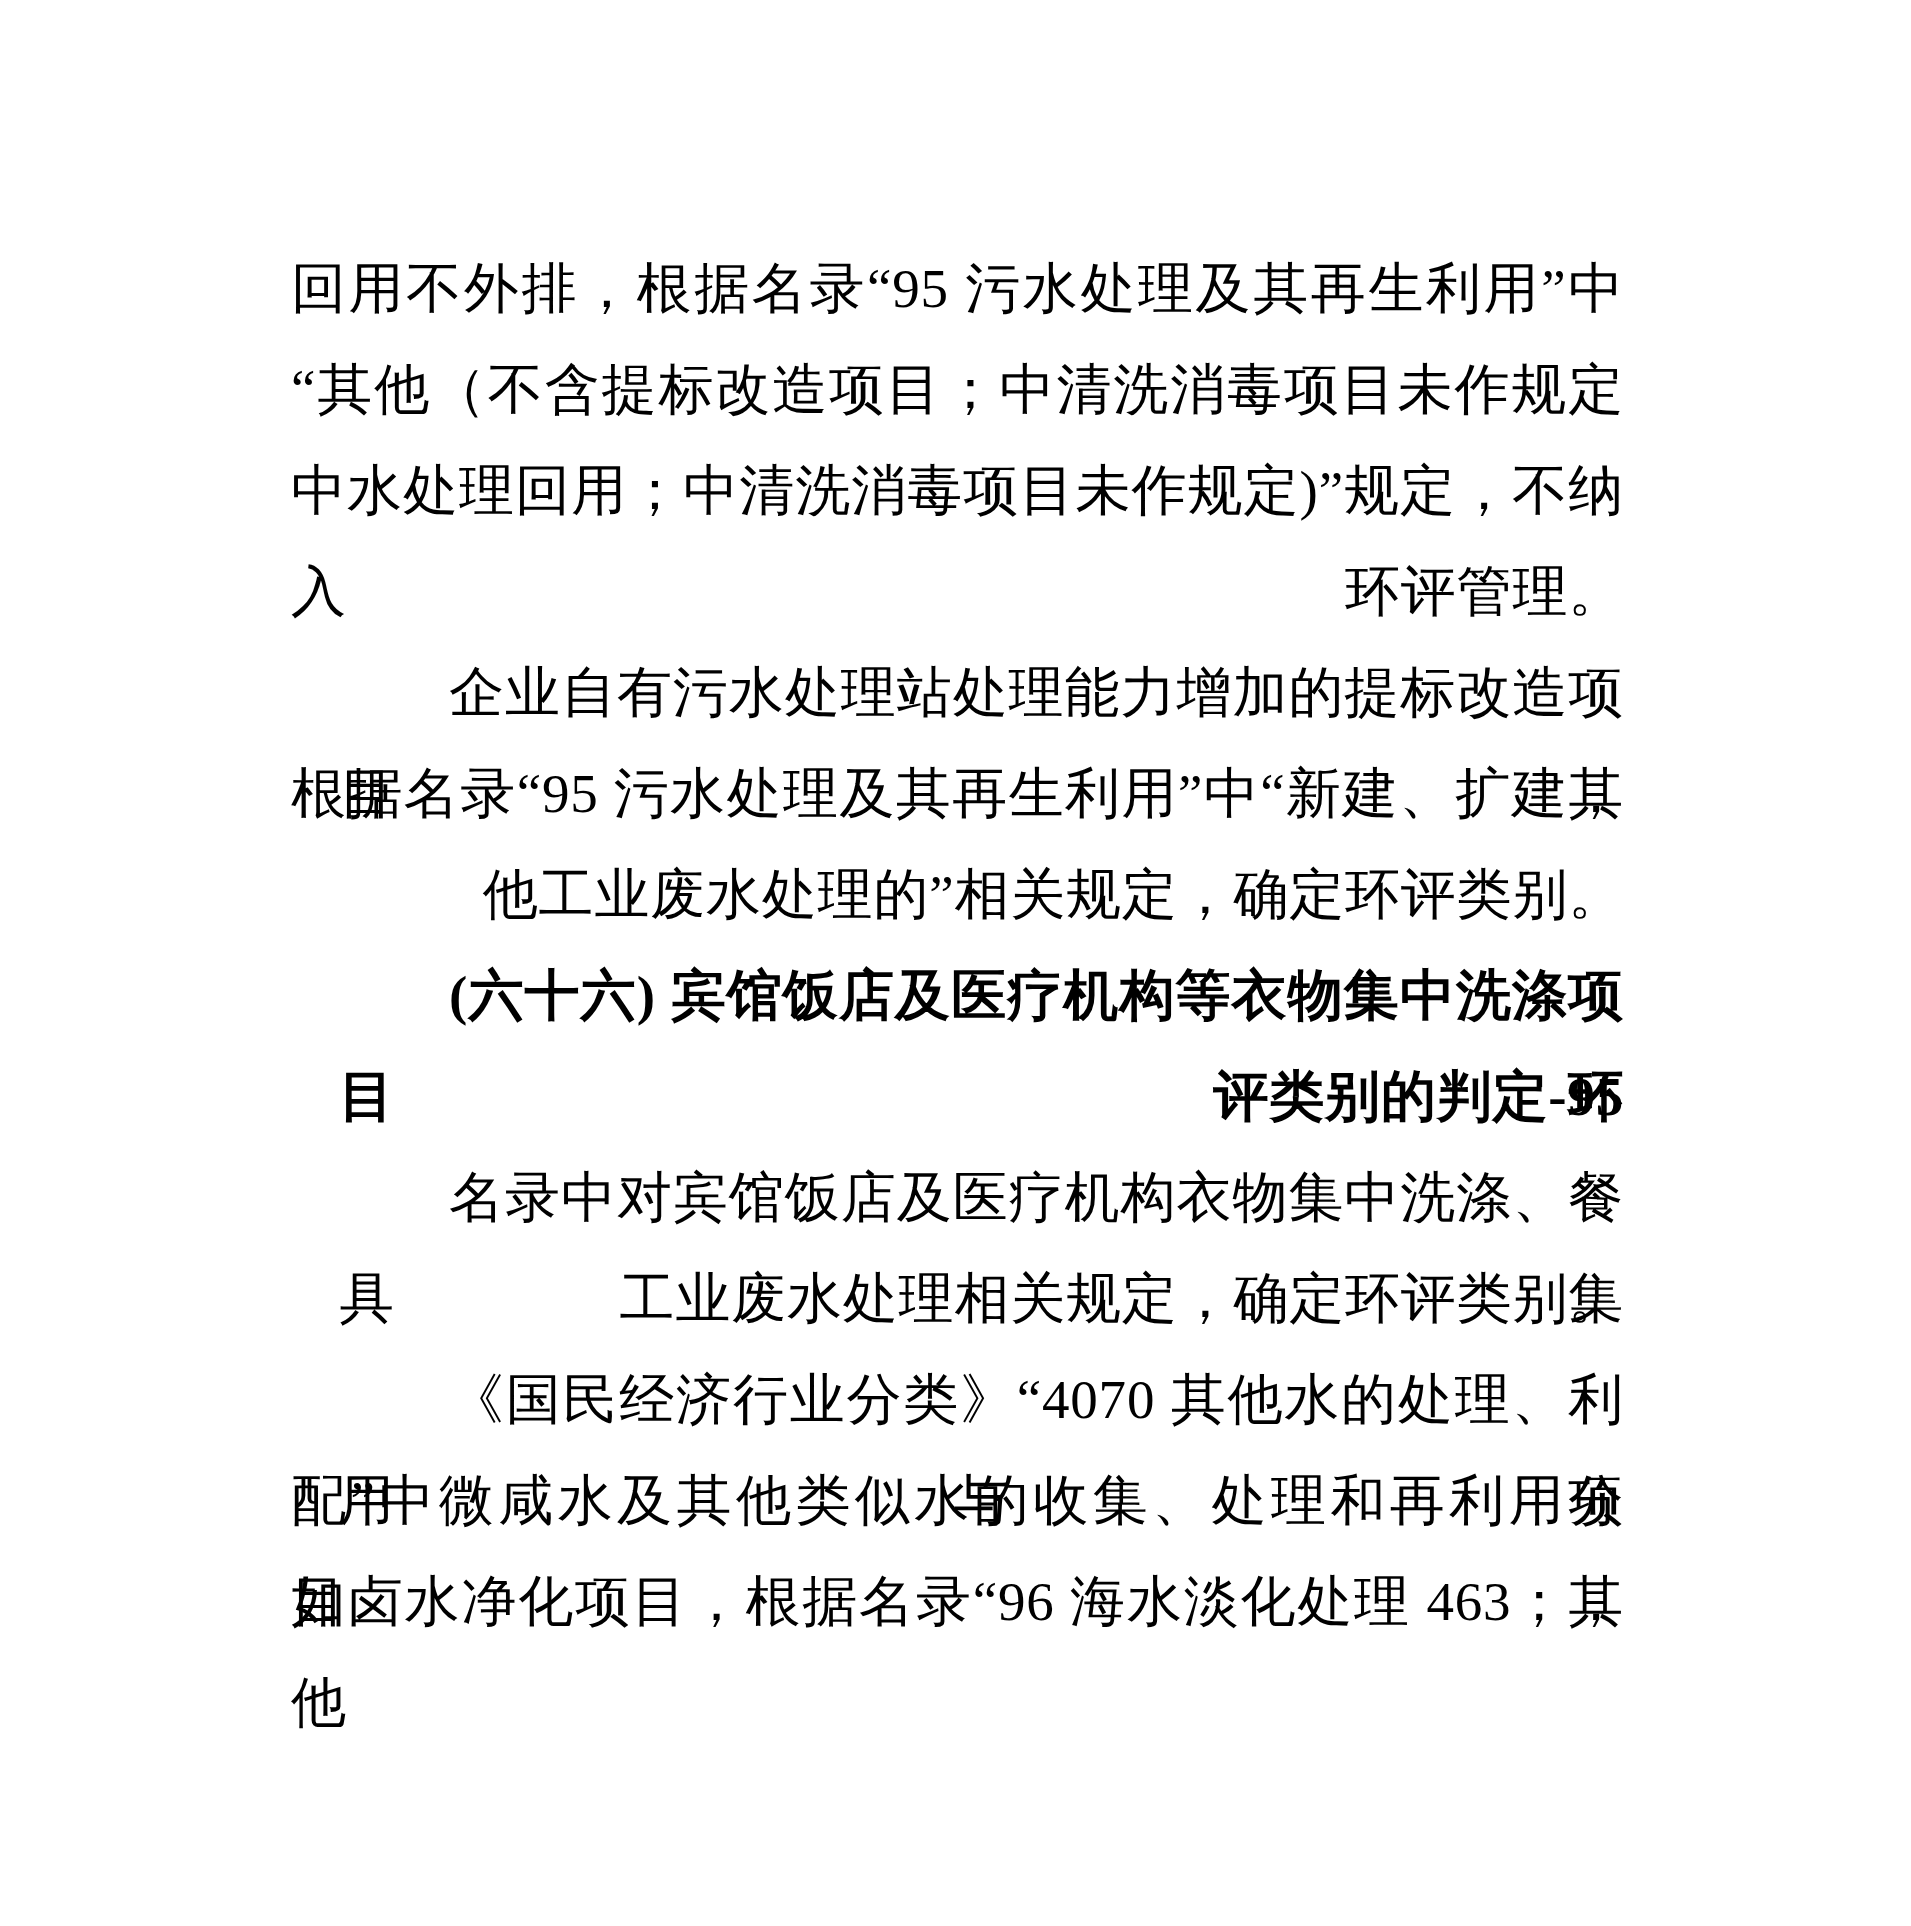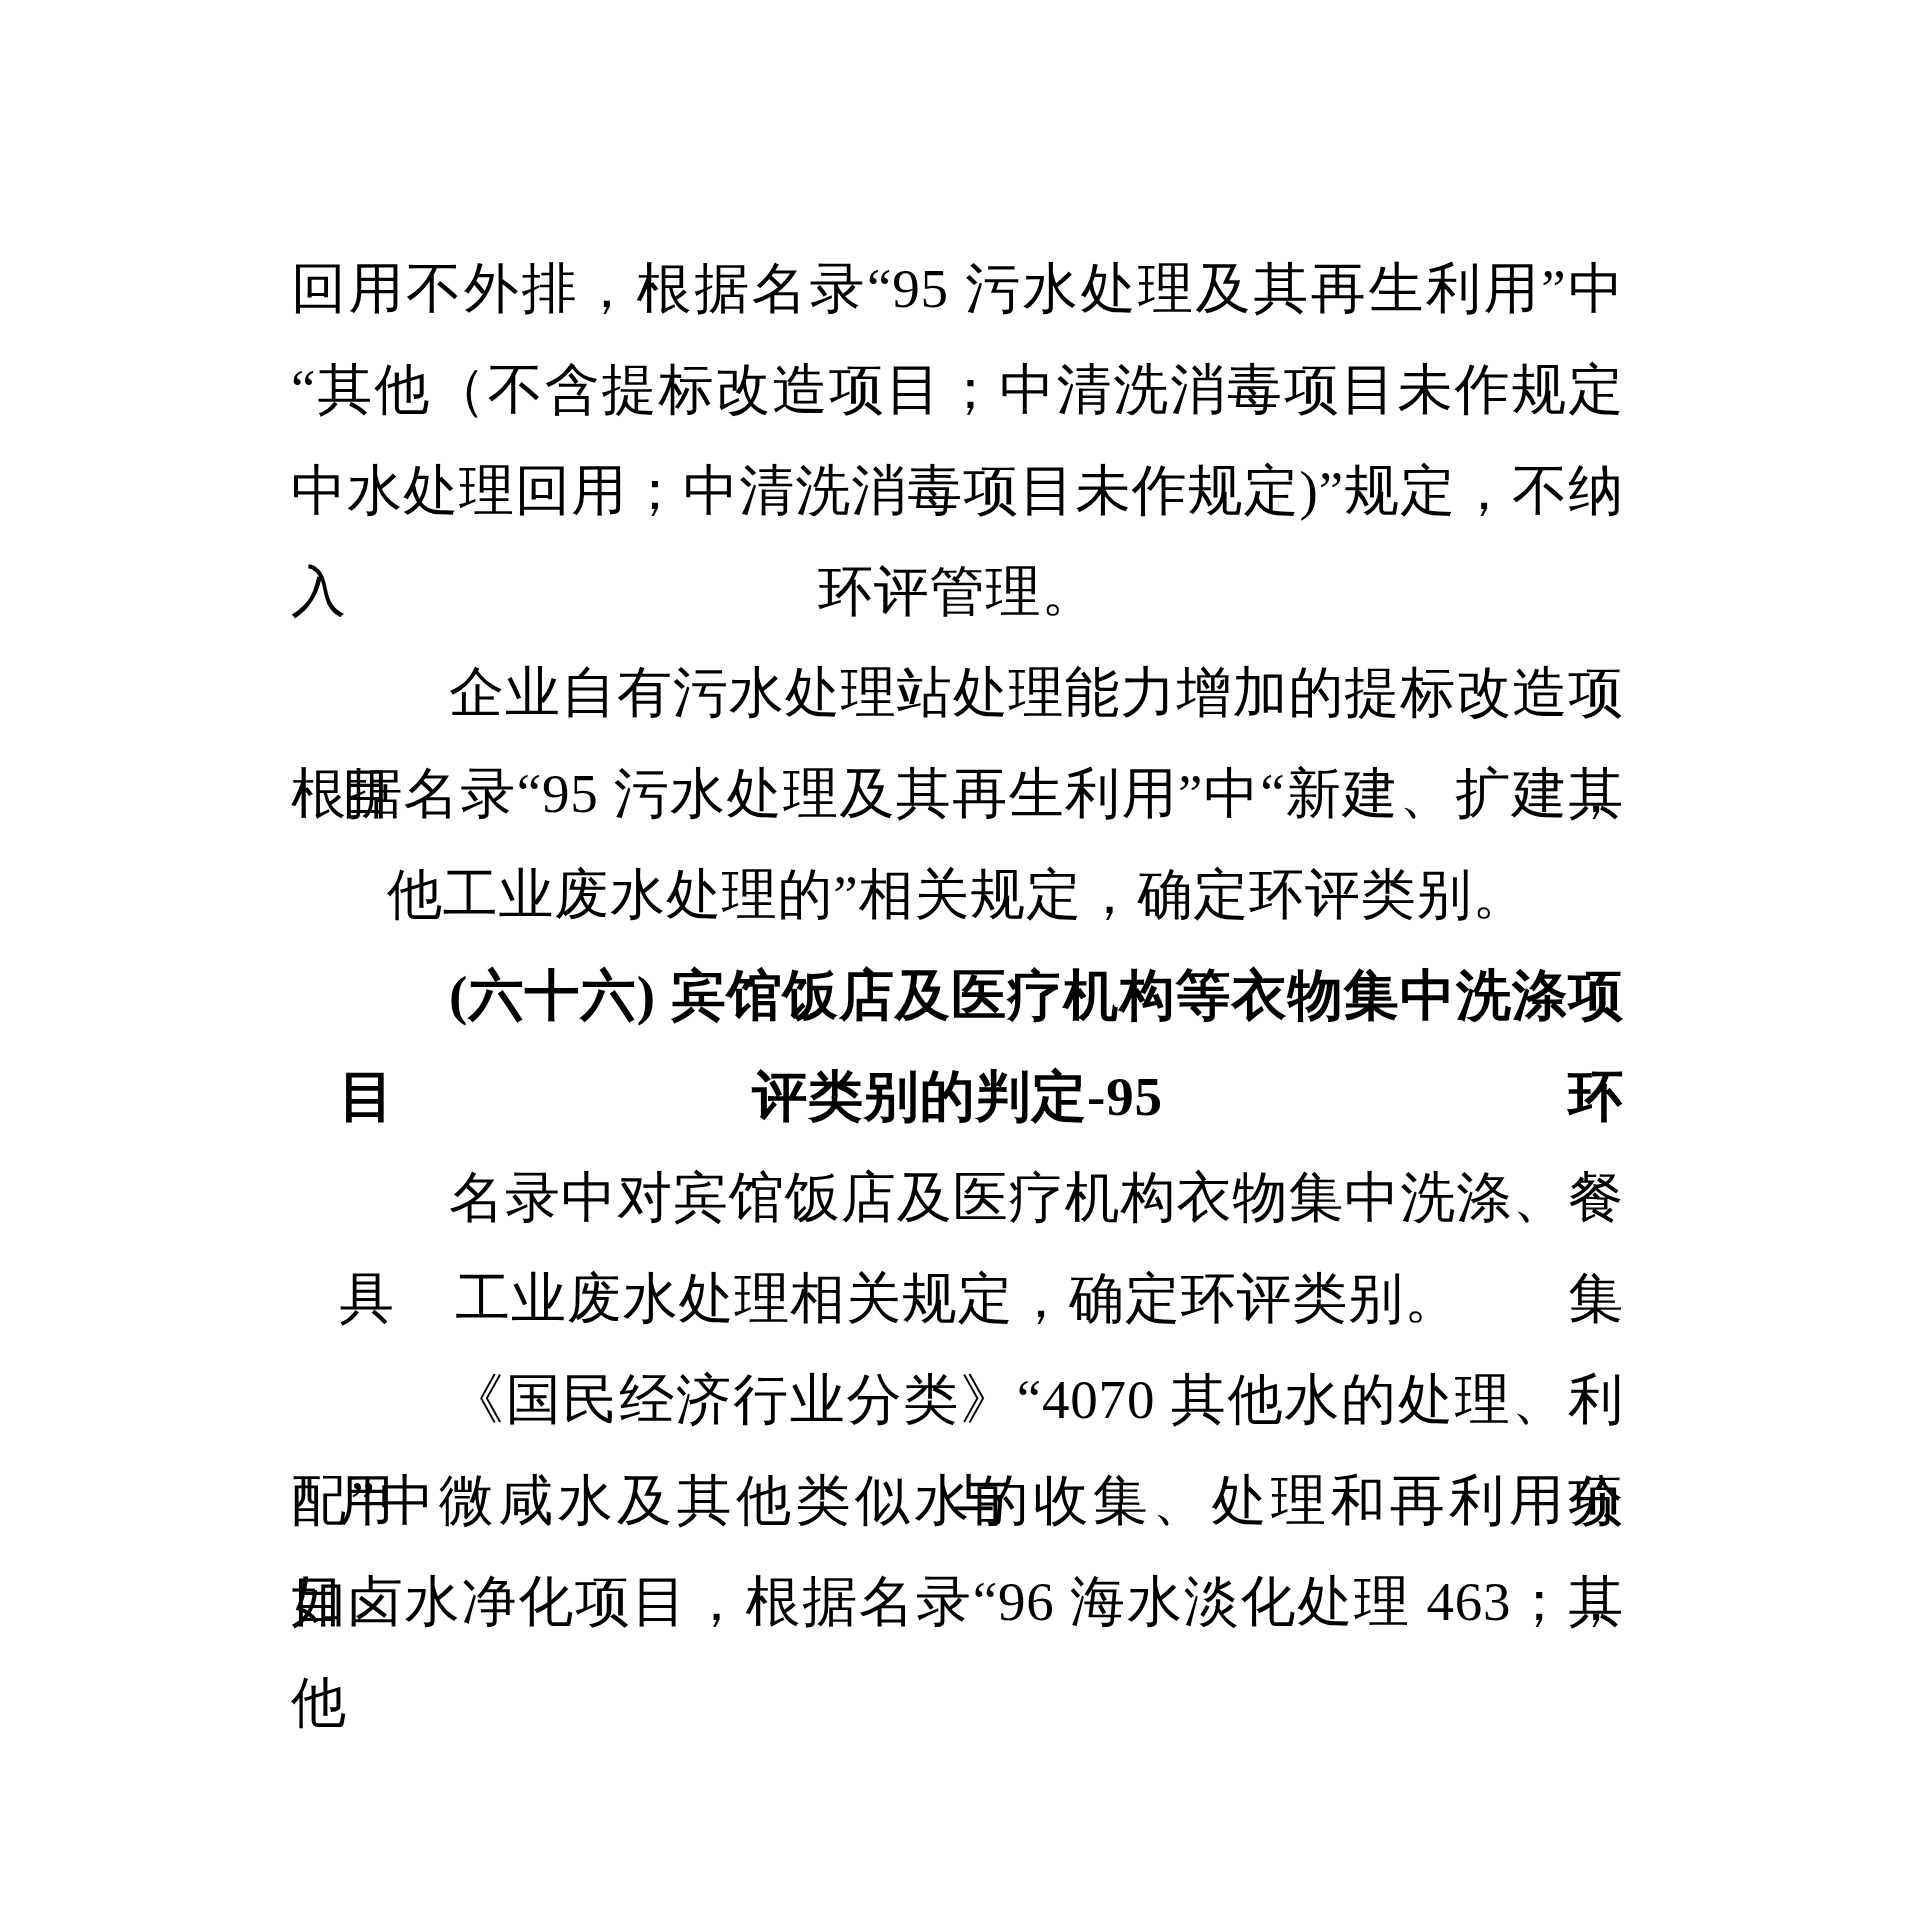--- a/index.html
+++ b/index.html
@@ -20,21 +20,21 @@
     position: absolute;
     left: 291px;
     top: 238px;
     width: 1333px;
   }
   .line {
     height: 101px;
     line-height: 101px;
     font-size: 55px;
     letter-spacing: 0.8px;
-    text-align: center;
+    text-align: right;
     white-space: normal;
   }
   .line.justify {
     text-align: justify;
     text-align-last: justify;
   }
   .line.indent {
     text-indent: 110px;
     margin-left: 48px;
   }

